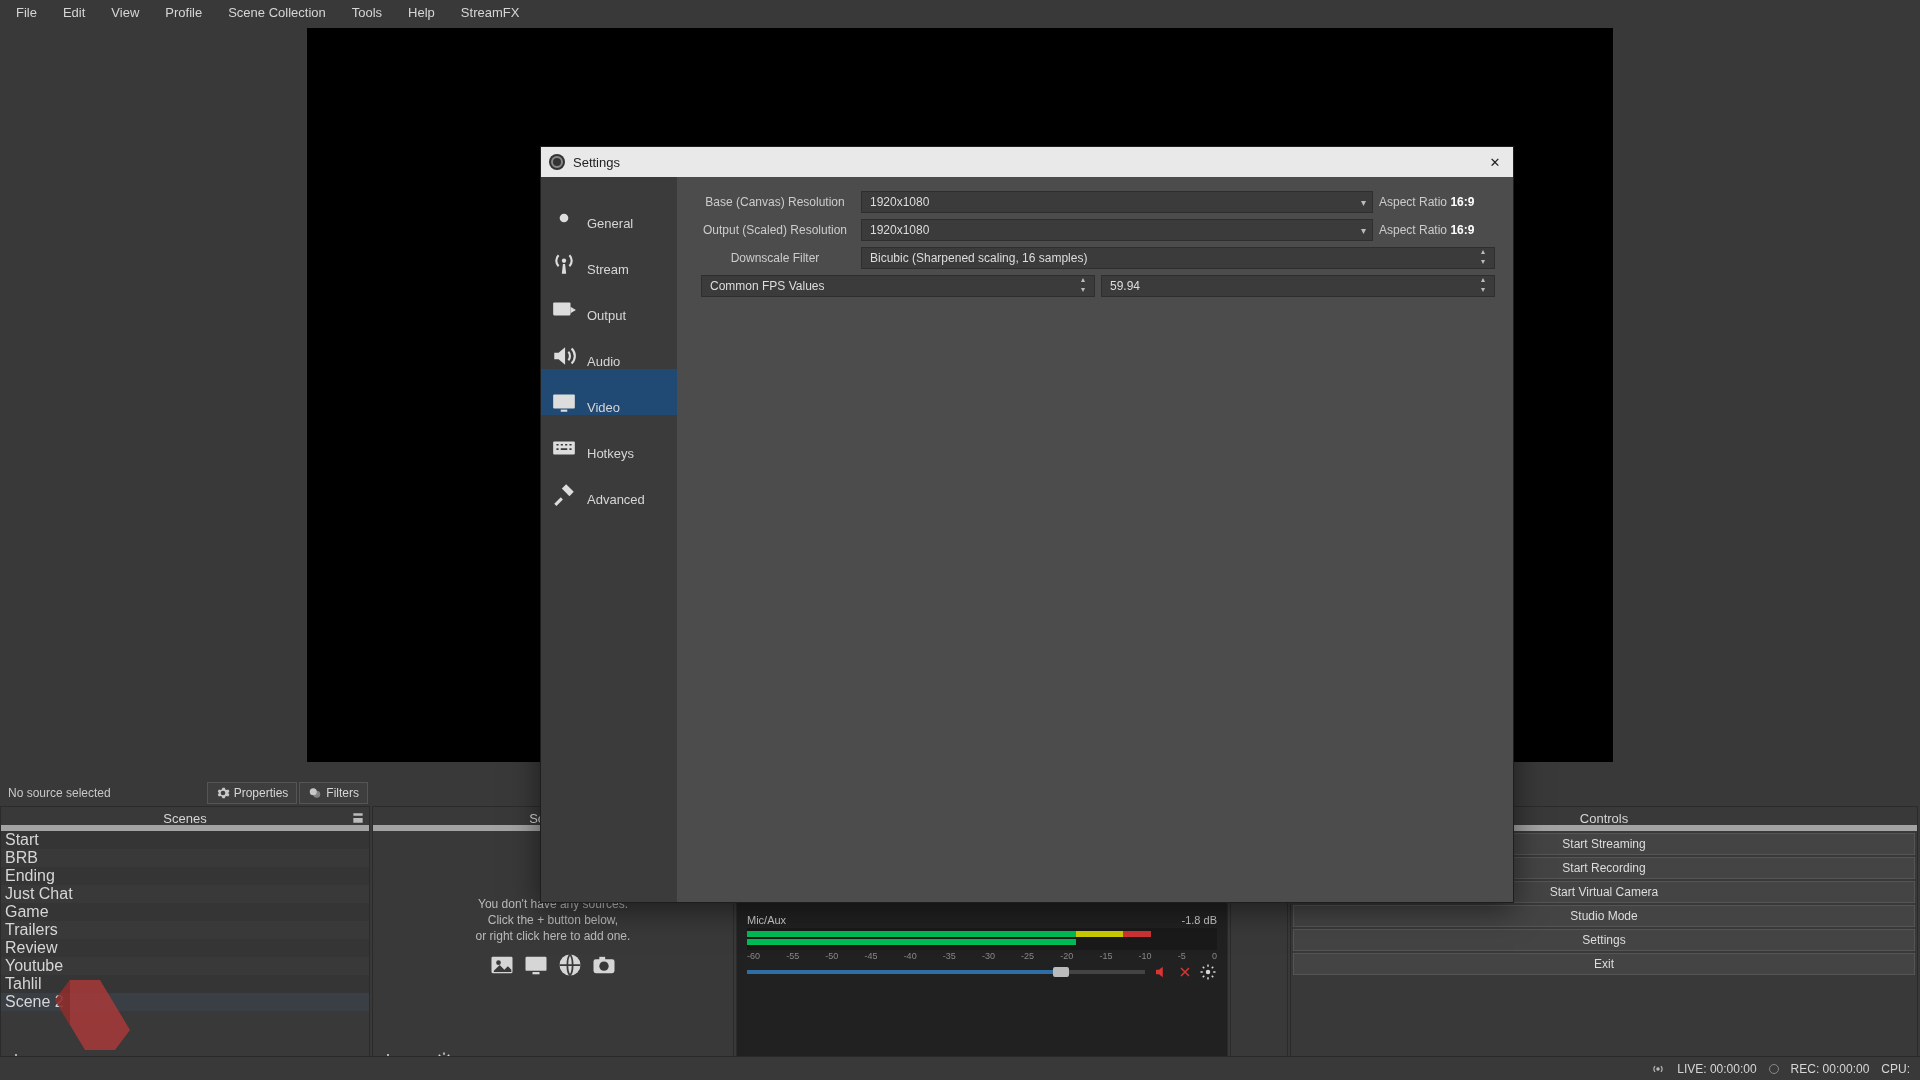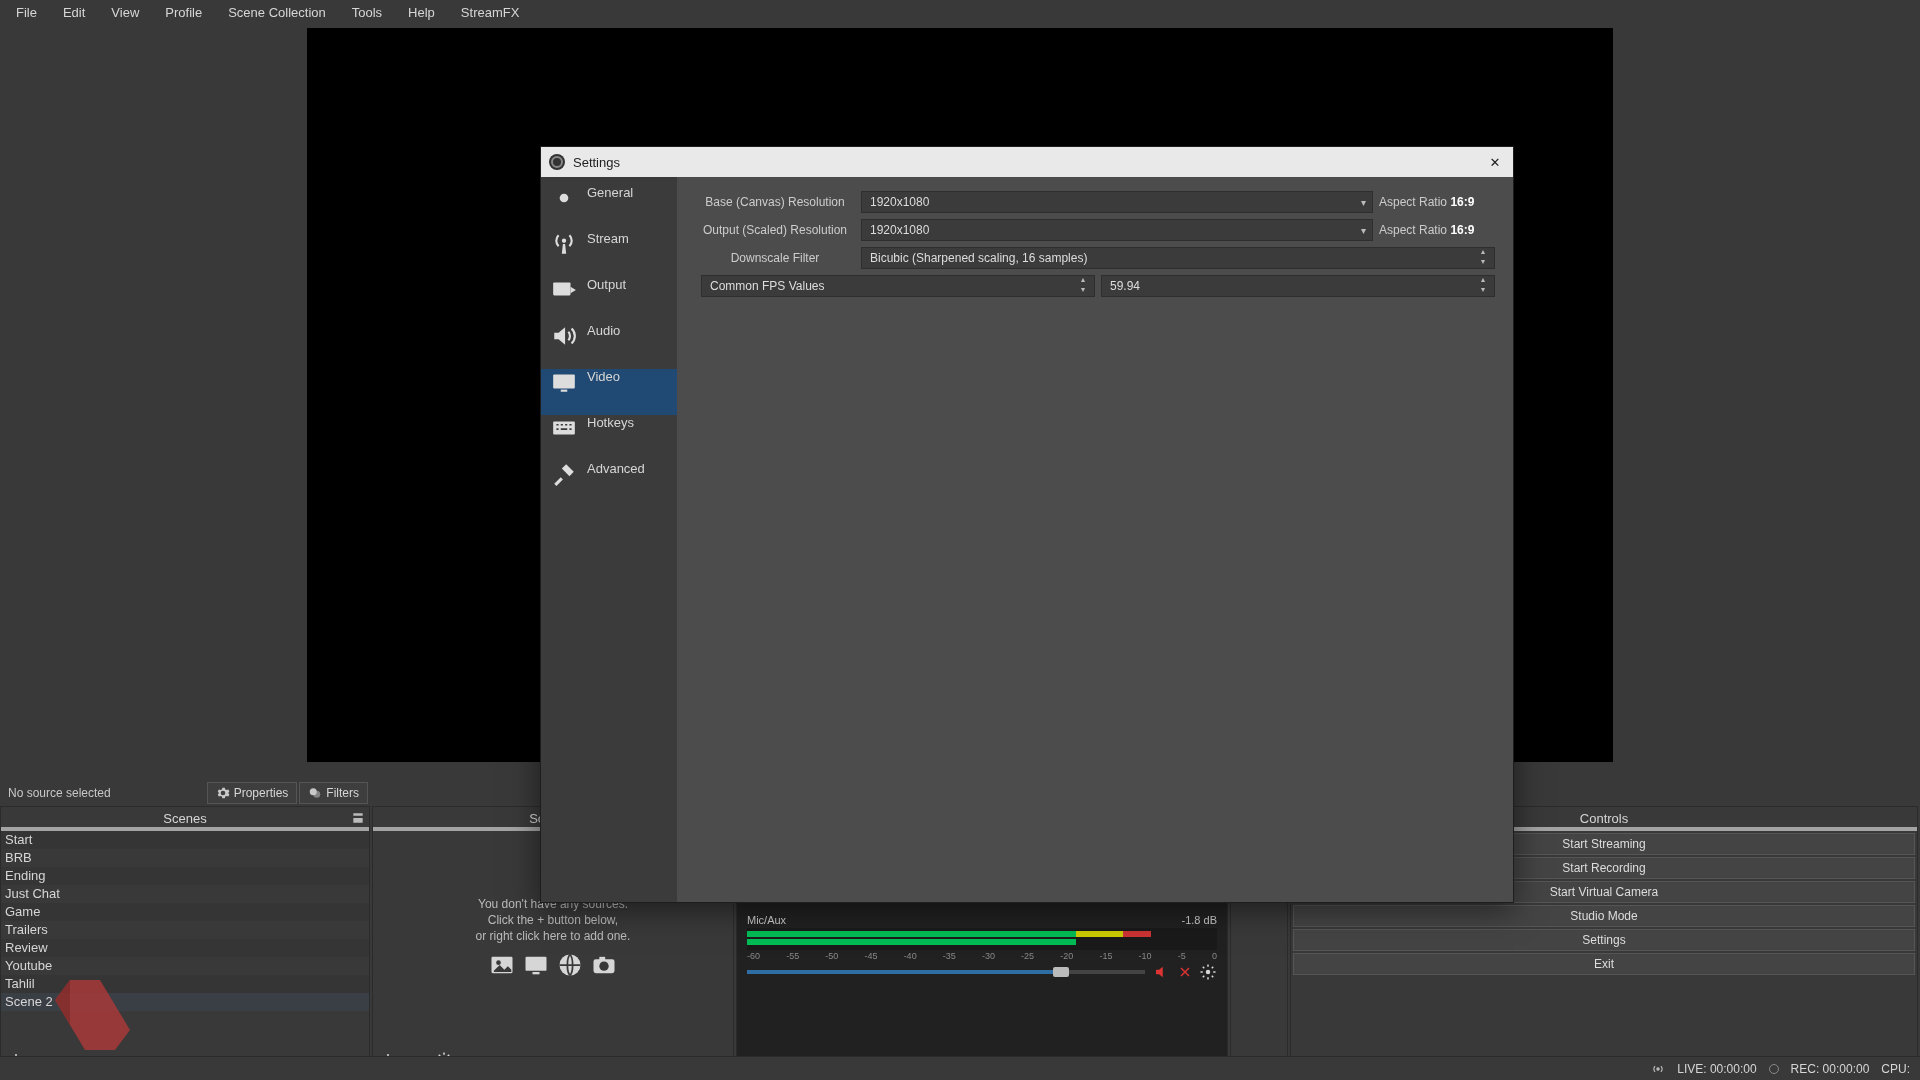--- a/index.html
+++ b/index.html
@@ -15,26 +15,26 @@
 
 
 .src-toolbar { position:absolute; top:780px; left:0; width:370px; height:26px; display:flex; align-items:center; font-size:12px; }
 .src-toolbar .nosel { padding:0 8px; color:#c8c8c8; flex:1; }
 .src-toolbar .tbtn { display:flex; align-items:center; gap:4px; padding:3px 8px; border:1px solid #555; background:#3e3e3e; margin-right:2px; cursor:default; }
 .src-toolbar svg { width:14px; height:14px; fill:#c8c8c8; }
 
 
 .docks { position:absolute; top:806px; left:0; right:0; height:270px; display:flex; }
 .dock { border:1px solid #2b2b2b; display:flex; flex-direction:column; margin-right:2px; }
-.dock-head { height:24px; background:#393939; color:#d6d6d6; font-size:13px; text-align:center; line-height:24px; position:relative; border-bottom:4px solid #a3a3a3; }
+.dock-head { height:24px; background:#393939; color:#d6d6d6; font-size:13px; text-align:center; line-height:24px; position:relative; border-bottom:6px solid #a3a3a3; }
 .dock-head .popicon { position:absolute; right:4px; top:4px; width:14px; height:14px; fill:#bbb; }
 
 
 .scenes { width:370px; }
-.scene-list { flex:1; overflow:auto; font-size:13px; }
+.scene-list { flex:1; overflow:auto; font-size:16px; }
 .scene-list .row { height:18px; line-height:18px; padding:0 4px; cursor:default; }
 .scene-list .row:nth-child(odd){ background:#353535; }
 .scene-list .row.sel { background:#3a3f46; }
 .dock-foot { height:30px; display:flex; align-items:center; padding:0 6px; gap:10px; }
 .dock-foot svg { width:18px; height:18px; stroke:#d6d6d6; fill:none; stroke-width:2; cursor:default; }
 
 
 .sources { width:362px; }
 .sources-body { flex:1; display:flex; flex-direction:column; justify-content:center; align-items:center; font-size:12px; color:#bbb; text-align:center; gap:2px; }
 .sources-body .bigicons { display:flex; gap:6px; margin-top:6px; }
@@ -75,21 +75,21 @@
 .status svg { width:14px; height:14px; fill:none; stroke:#bbb; stroke-width:2; }
 
 
 .dialog { position:absolute; top:146px; left:540px; width:974px; height:757px; background:#4c4c4c; border:1px solid #1e1e1e; box-shadow:0 6px 30px rgba(0,0,0,.5); display:flex; flex-direction:column; }
 .titlebar { height:30px; background:#e9e9e9; color:#222; display:flex; align-items:center; padding:0 8px; font-size:13px; }
 .titlebar .appicon { width:16px; height:16px; background:#333; border-radius:50%; margin-right:8px; display:flex; align-items:center; justify-content:center;}
 .titlebar .appicon::after{content:"";width:8px;height:8px;border:2px solid #888;border-radius:50%;}
 .titlebar .close { margin-left:auto; width:20px; text-align:center; cursor:default; }
 .dlg-body { flex:1; display:flex; background:#4c4c4c; }
 .cats { width:136px; background:#3b3b3b; display:flex; flex-direction:column; padding-top:8px; }
-.cat { height:46px; display:flex; align-items:flex-start; gap:10px; padding:0 10px; font-size:13px; cursor:default; }
+.cat { height:46px; display:flex; align-items:flex-end; gap:10px; padding:0 10px; font-size:13px; cursor:default; }
 .cat svg { width:26px; height:26px; fill:#ddd; }
 .cat.sel { background:#204a73; }
 .form { flex:1; padding:14px 18px; font-size:12px; }
 .frow { display:flex; align-items:center; margin-bottom:6px; gap:6px; }
 .flabel { width:160px; text-align:center; color:#ccc; }
 .fsel { flex:1; height:22px; background:#3b3b3b; border:1px solid #2e2e2e; color:#ddd; padding:0 8px; display:flex; align-items:center; position:relative; }
 .fsel .chev { position:absolute; right:6px; font-size:10px; color:#bbb; }
 .aspect { width:116px; color:#ccc; }
 .aspect b { color:#fff; }
 .spin { width:14px; display:flex; flex-direction:column; }

